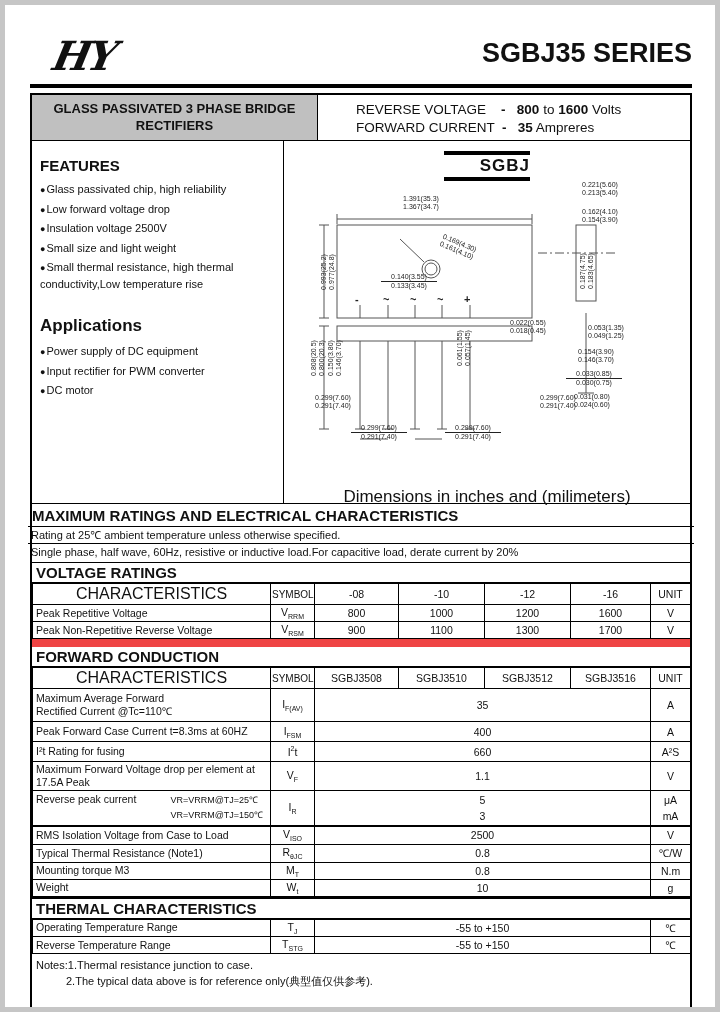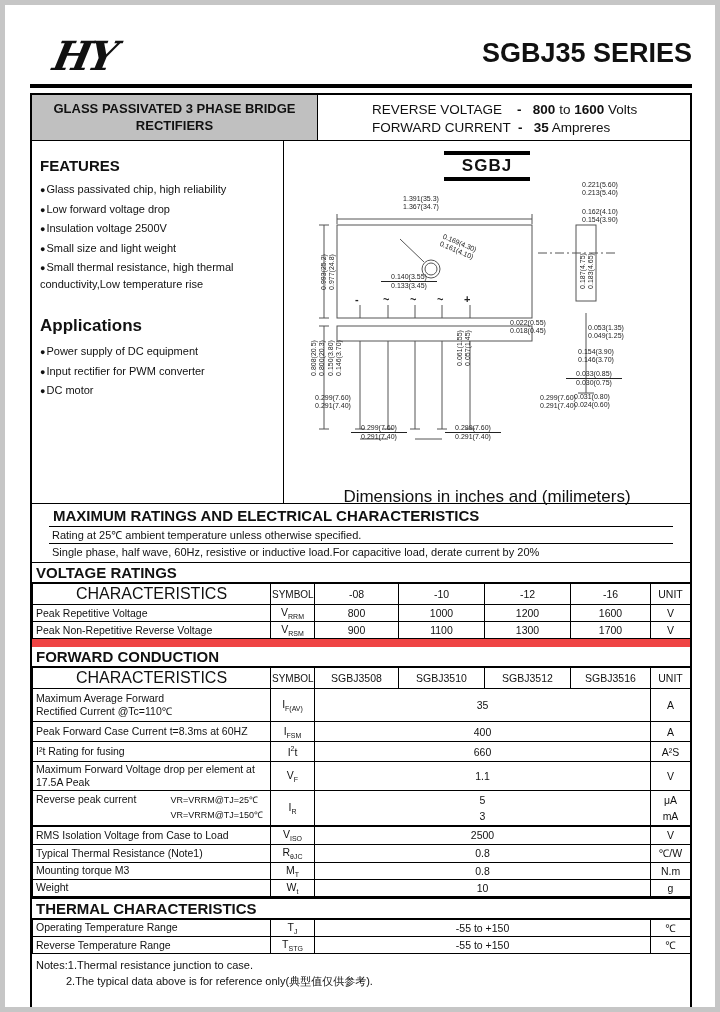--- a/index.html
+++ b/index.html
@@ -10,45 +10,45 @@
   .brandrow{position:relative;height:50px;}
   .logo{position:absolute;left:24px;top:2px;font-family:"DejaVu Serif",serif;font-style:italic;
         font-weight:bold;font-size:40px;letter-spacing:-3px;transform:skewX(-12deg);}
   .series{position:absolute;right:0;top:8px;font-size:27px;font-weight:bold;letter-spacing:0px;}
   .hrule{height:4px;background:#000;margin-top:4px;}
   .doc{border:2px solid #000;margin-top:5px;}
   
   .tblock{display:flex;border-bottom:1px solid #000;}
   .tleft{width:281px;background:#c0c0c0;border-right:1px solid #000;text-align:center;
          font-weight:bold;font-size:13px;line-height:17px;padding:5px 2px;}
-  .tright{flex:1;font-size:13.5px;padding:4px 0 2px 54px;}
+  .tright{flex:1;font-size:13.5px;padding:4px 0 2px 38px;}
   .tright .ln{margin:3px 0;}
   .b{font-weight:bold;}
   
   .main{display:flex;height:362px;border-bottom:1px solid #000;}
   .feat{width:252px;border-right:1px solid #000;box-sizing:border-box;padding:12px 8px 0 8px;}
   .feat h2{font-size:15px;margin:4px 0 8px 0;}
   .feat h3{font-size:17px;margin:24px 0 8px 0;}
   .fitem{font-size:11px;line-height:15.5px;margin:3px 0;}
   .fitem .bu{font-size:9px;margin-right:1px;}
   
   .diag{position:relative;flex:1;}
-  .pkgname{position:absolute;left:50%;top:10px;transform:translateX(-50%);text-align:center;width:86px;}
+  .pkgname{position:absolute;left:50%;top:10px;transform:translateX(-50%);text-align:right;width:86px;}
   .pkgname .bar{height:4px;background:#000;}
   .pkgname .txt{font-size:17px;font-weight:bold;letter-spacing:1px;padding:1px 0;}
   .dsvg{position:absolute;left:0;top:0;}
   .dim{position:absolute;display:flex;flex-direction:column;font-size:7px;line-height:8px;
        text-align:center;white-space:nowrap;color:#222;}
   .dim.frac span:first-child{border-bottom:1px solid #222;}
   .rot{transform:rotate(-90deg);transform-origin:center;}
   .diagr{transform:rotate(23deg);transform-origin:center;}
   .term{position:absolute;font-size:11px;font-weight:bold;color:#222;}
   .dimnote{position:absolute;left:0;right:0;top:346px;text-align:center;font-size:17px;}
   
-  .secpad{padding:2px 21px;border-bottom:1px solid #000;}
+  .secpad{padding:2px 0;border-bottom:1px solid #000;}
   .mrh{font-size:15px;font-weight:bold;margin:1px 0 2px 0;}
   .mrl{font-size:11px;line-height:14px;border-top:1px solid #000;padding:1px 3px;margin:0 -4px;}
   .shead{font-size:15px;font-weight:bold;padding:1px 4px;border-bottom:1px solid #000;border-top:1px solid #000;}
   
   table{border-collapse:collapse;table-layout:fixed;width:658px;}
   td{border:1px solid #000;overflow:hidden;}
   .char-h{font-size:16px;text-align:center;font-weight:normal;}
   .sym-h{font-size:10px;text-align:center;}
   .col-h{font-size:10.5px;text-align:center;margin-top:18px;}
   .unit-h{font-size:10.5px;text-align:center;}

